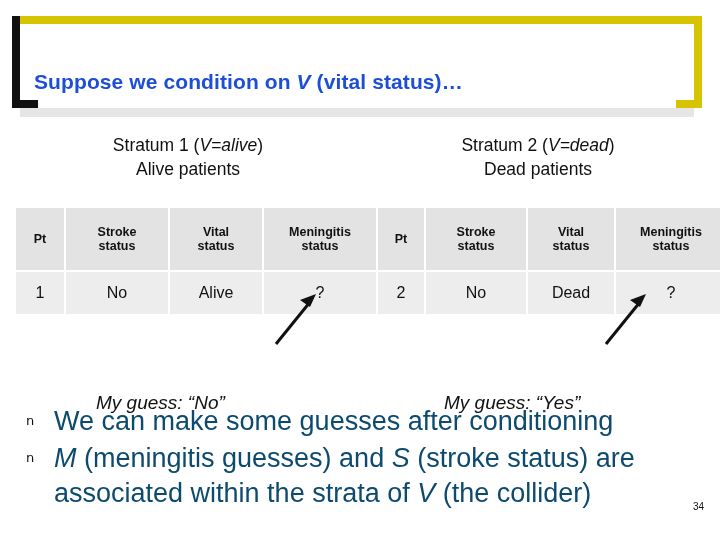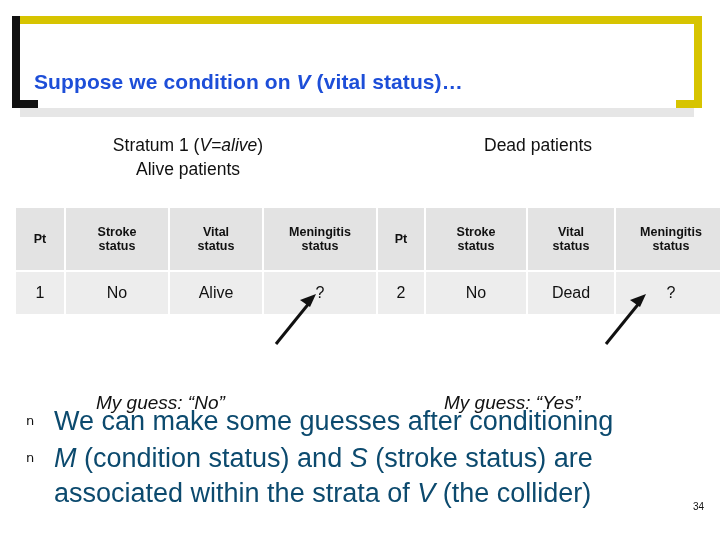--- a/index.html
+++ b/index.html
@@ -201,20 +201,21 @@
 <div class="title-underline"></div>
 
 <div class="slide-title"><span>Suppose we condition on </span><i>V</i><span> (vital status)…</span></div>
 
 <div class="stratum-head" id="stratum1-head">
   <div><span>Stratum 1 (</span><i>V=alive</i><span>)</span></div>
   <div>Alive patients</div>
 </div>
 
 <div class="stratum-head" id="stratum2-head">
+  <div><span>Stratum 2 (</span><i>V=dead</i><span>)</span></div>
   <div>Dead patients</div>
 </div>
 
 <table class="strat" id="table1">
   <thead>
     <tr>
       <th class="pt-col">Pt</th>
       <th class="stroke-col">
         <span>Stroke</span><br>
         <span>status</span>
@@ -280,18 +281,18 @@
 <div class="guess" id="guess2">My guess: “Yes”</div>
 
 <div class="bullets">
   <div class="bullet-row">
     <div class="bullet-marker">n</div>
     <div class="bullet-text">We can make some guesses after conditioning</div>
   </div>
   <div class="bullet-row">
     <div class="bullet-marker">n</div>
     <div class="bullet-text">
-      <i>M</i><span> (condition status) and </span><i>S</i><span> (stroke status) are associated within the strata of </span><i>V</i><span> (the collider)</span>
+      <i>M</i><span> (meningitis guesses) and </span><i>S</i><span> (stroke status) are associated within the strata of </span><i>V</i><span> (the collider)</span>
     </div>
   </div>
 </div>
 
 <div class="page-number">34</div>
 
 </body></html>

